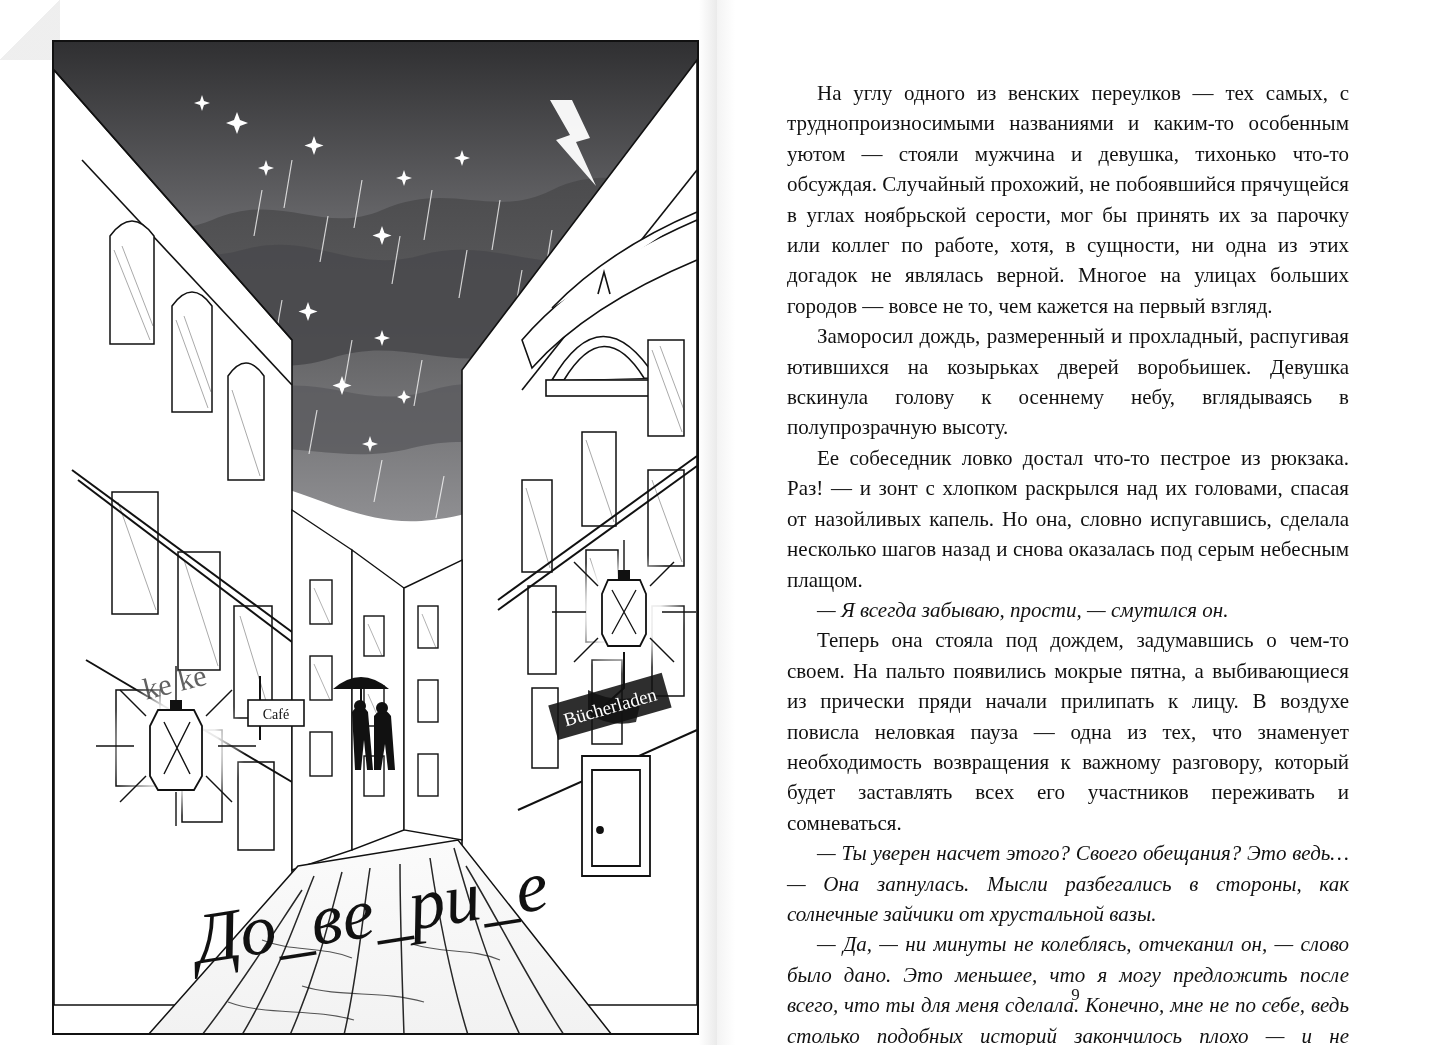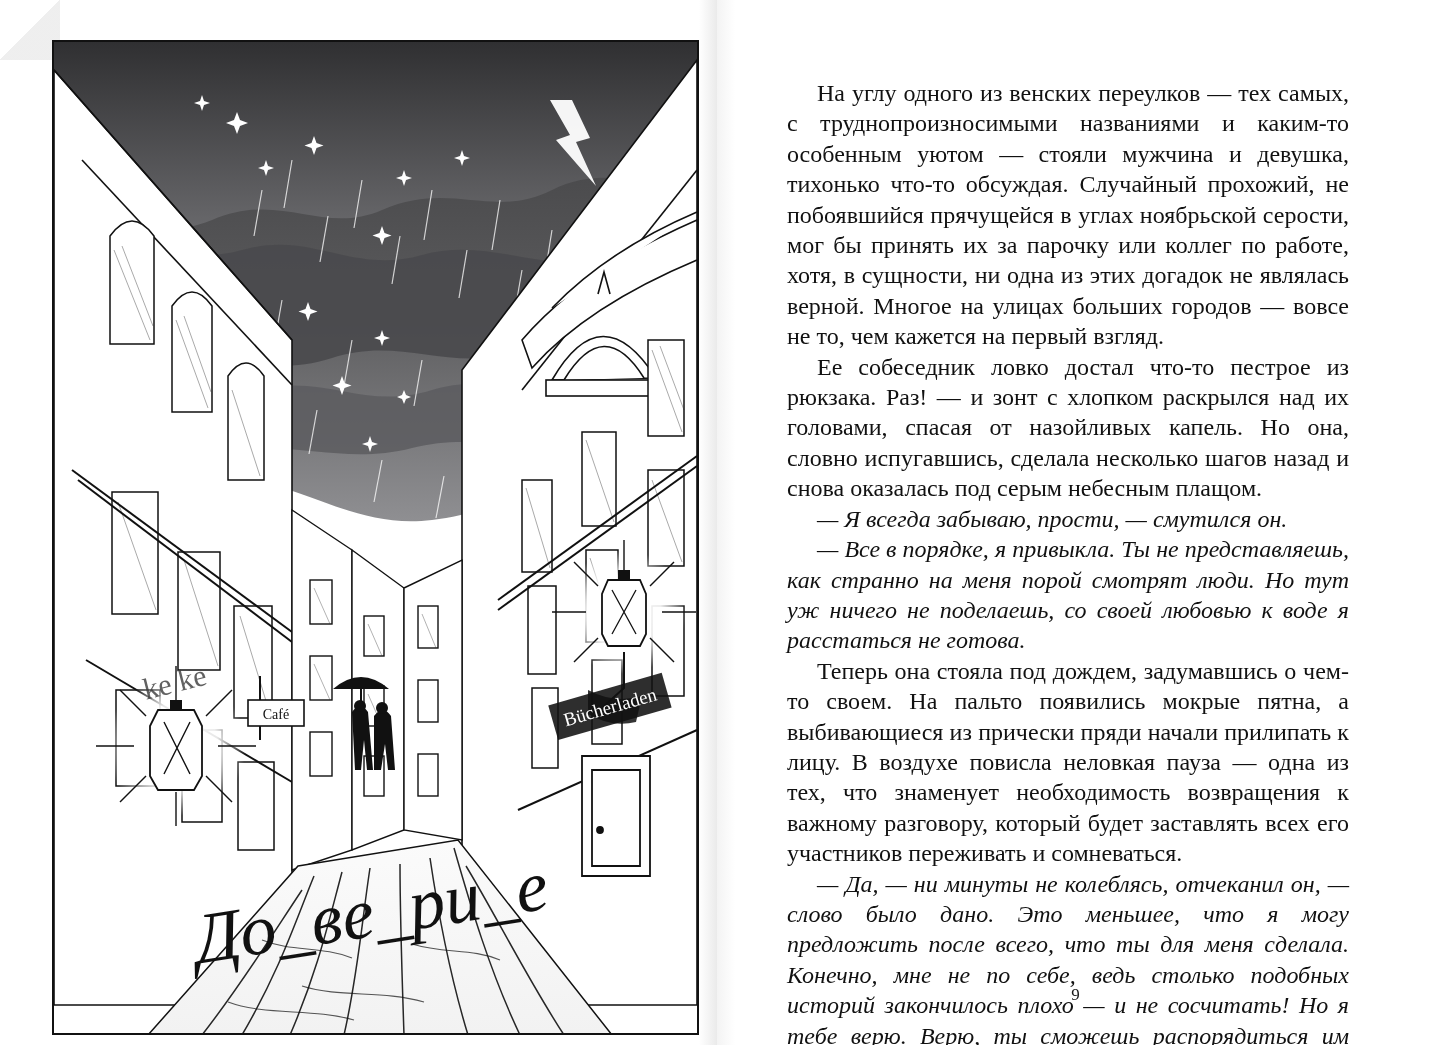--- a/index.html
+++ b/index.html
@@ -47,21 +47,21 @@
   .text-column {
     position: absolute;
     left: 70px;
     top: 78px;
     width: 562px;
   }
   .para {
     margin: 0;
     text-align: justify;
     text-justify: inter-word;
-    font-size: 24px;
+    font-size: 21px;
     line-height: 30.4px;
     color: #111111;
     text-indent: 30px;
     hyphens: manual;
   }
   .para.dialogue {
     text-indent: 30px;
     font-style: italic;
   }
   .folio {
@@ -378,22 +378,23 @@
         </g>
       </svg>
     </div>
     <div class="page-shadow-left"></div>
   </div>
 
   <div class="page-right">
     <div class="page-shadow-right"></div>
     <div class="text-column">
       <p class="para">На углу одного из венских переулков — тех самых, с труднопроизносимыми названиями и каким-то особенным уютом — стояли мужчина и девушка, тихонько что-то обсуждая. Случайный прохожий, не побоявшийся прячущейся в углах ноябрьской серости, мог бы принять их за парочку или коллег по работе, хотя, в сущности, ни одна из этих догадок не являлась верной. Многое на улицах больших городов — вовсе не то, чем кажется на первый взгляд.</p>
+      <p class="para">Заморосил дождь, размеренный и прохладный, распугивая ютившихся на козырьках дверей воробьишек. Девушка вскинула голову к осеннему небу, вглядываясь в полупрозрачную высоту.</p>
       <p class="para">Ее собеседник ловко достал что-то пестрое из рюкзака. Раз! — и зонт с хлопком раскрылся над их головами, спасая от назойливых капель. Но она, словно испугавшись, сделала несколько шагов назад и снова оказалась под серым небесным плащом.</p>
       <p class="para dialogue">— Я всегда забываю, прости, — смутился он.</p>
-      <p class="para dialogue">— Все в порядке, я привыкла. Ты не представляешь, как странно на меня порой смотрят люди. Но тут уж ничего не поделаешь, со своей любовью к воде я расстаться не готова.</p>
       <p class="para">Теперь она стояла под дождем, задумавшись о чем-то своем. На пальто появились мокрые пятна, а выбивающиеся из прически пряди начали прилипать к лицу. В воздухе повисла неловкая пауза — одна из тех, что знаменует необходимость возвращения к важному разговору, который будет заставлять всех его участников переживать и сомневаться.</p>
+      <p class="para dialogue">— Ты уверен насчет этого? Своего обещания? Это ведь… — Она запнулась. Мысли разбегались в стороны, как солнечные зайчики от хрустальной вазы.</p>
       <p class="para dialogue">— Да, — ни минуты не колеблясь, отчеканил он, — слово было дано. Это меньшее, что я могу предложить после всего, что ты для меня сделала. Конечно, мне не по себе, ведь столько подобных историй закончилось плохо — и не сосчитать! Но я тебе верю. Верю, ты сможешь распорядиться им мудро и честно, не причинив никому вреда.</p>
     </div>
     <div class="folio">9</div>
   </div>
 
 </div>
 
 </body></html>

